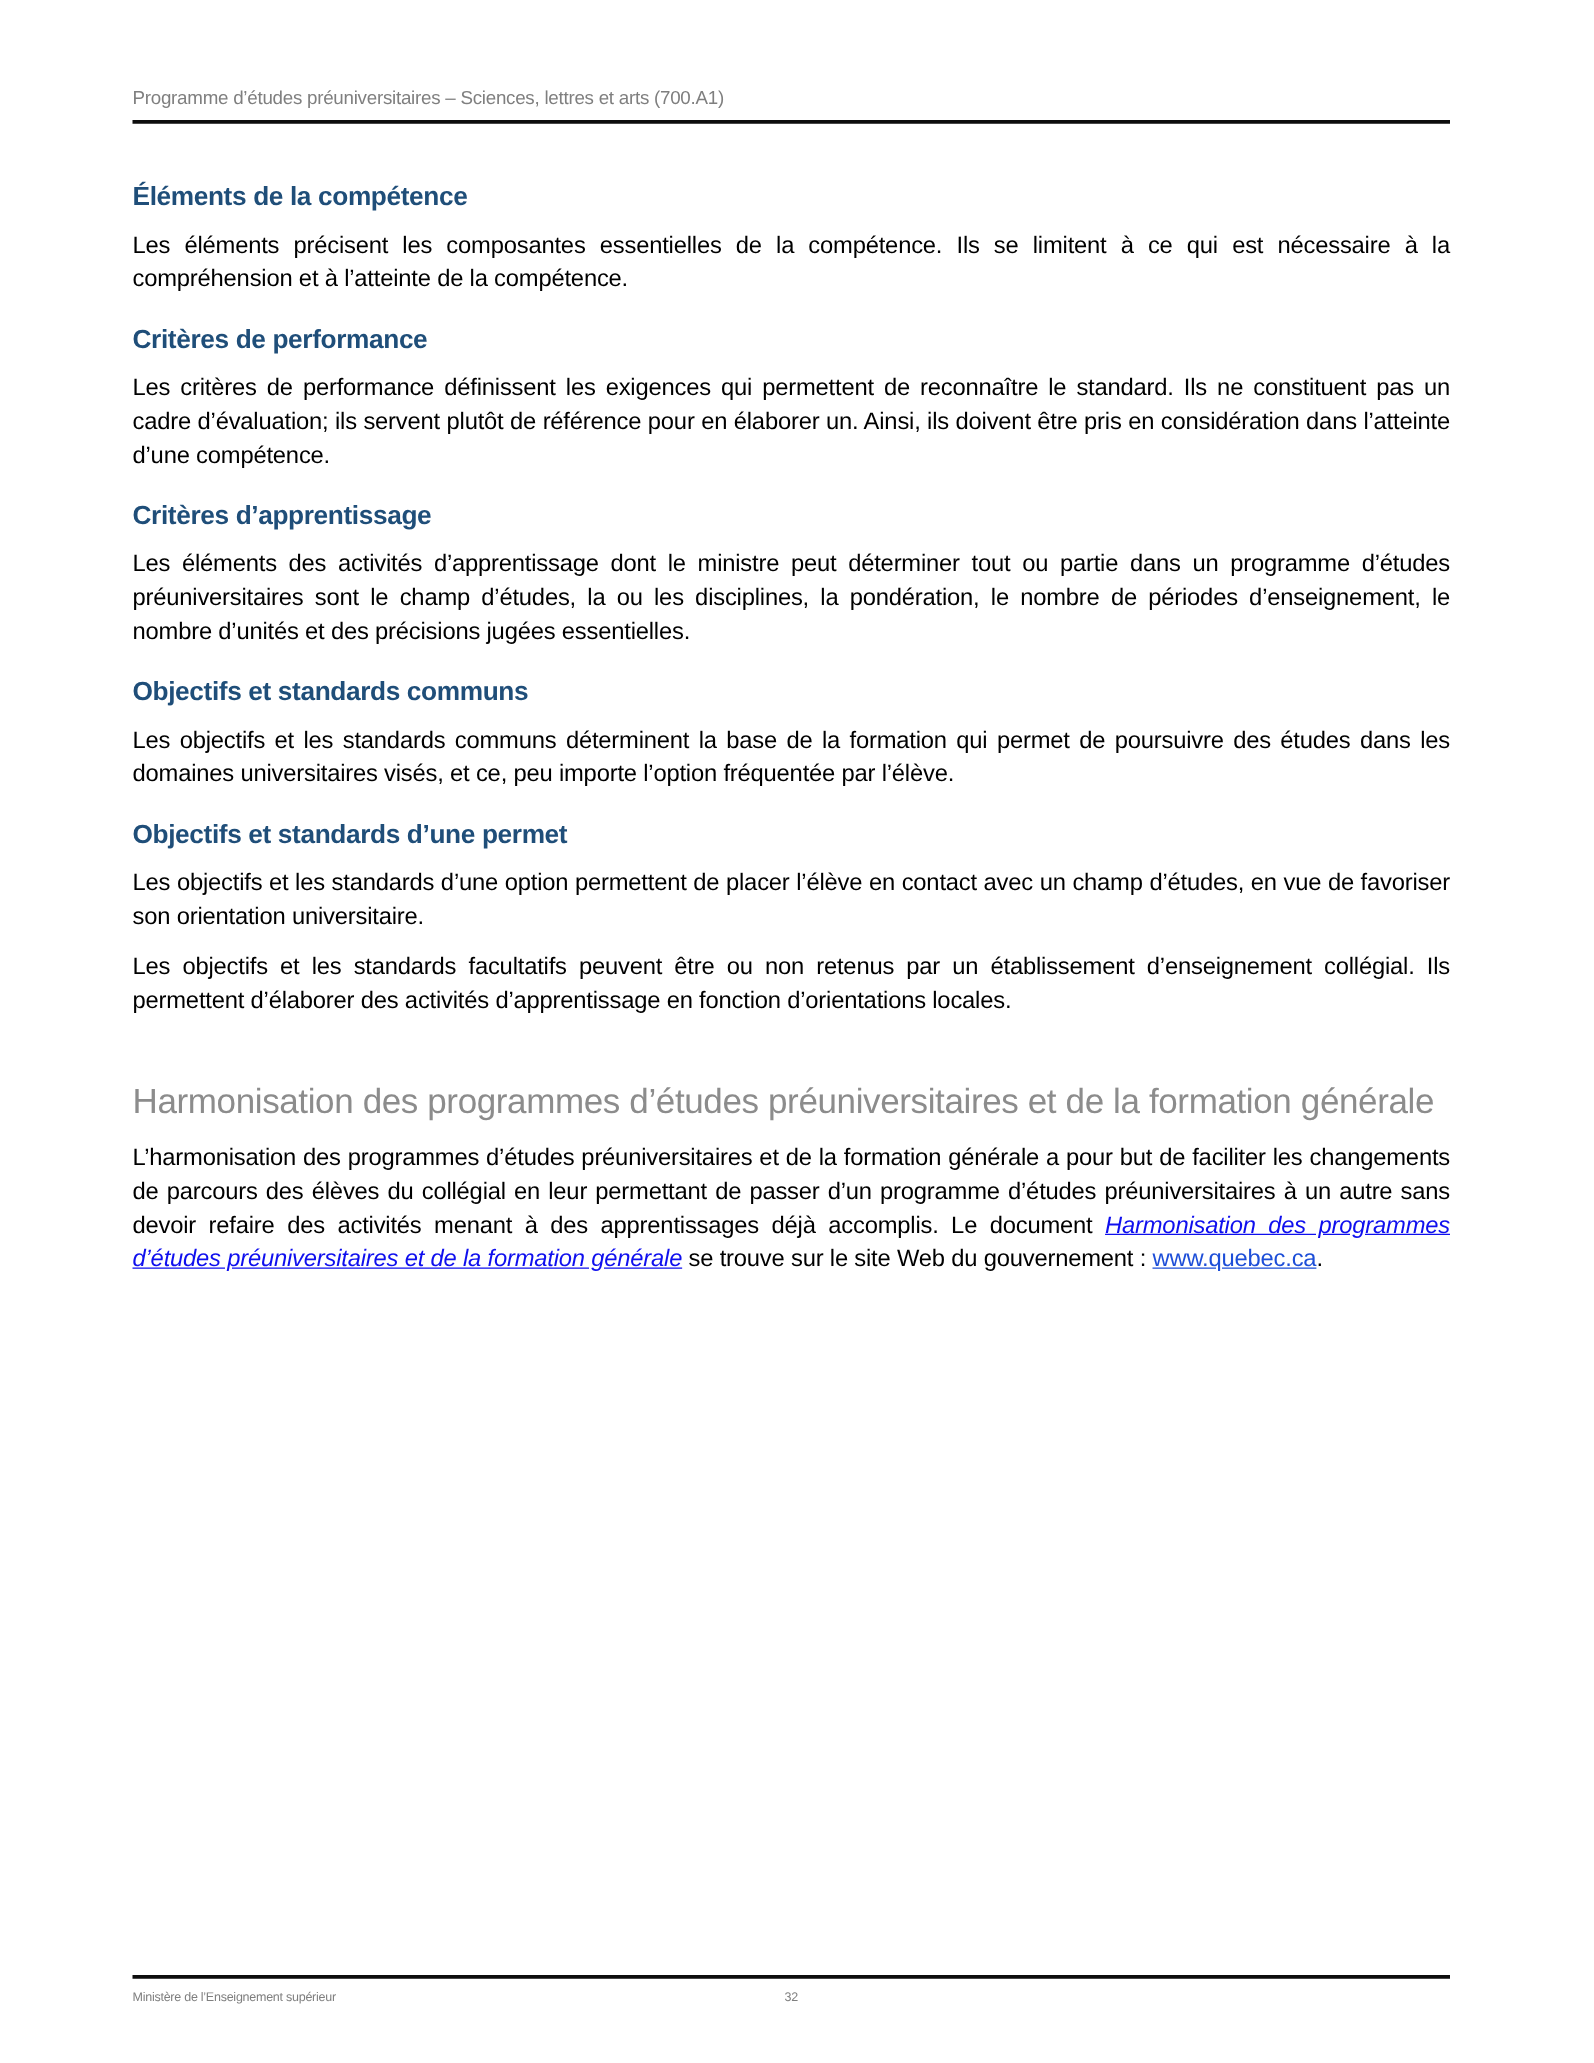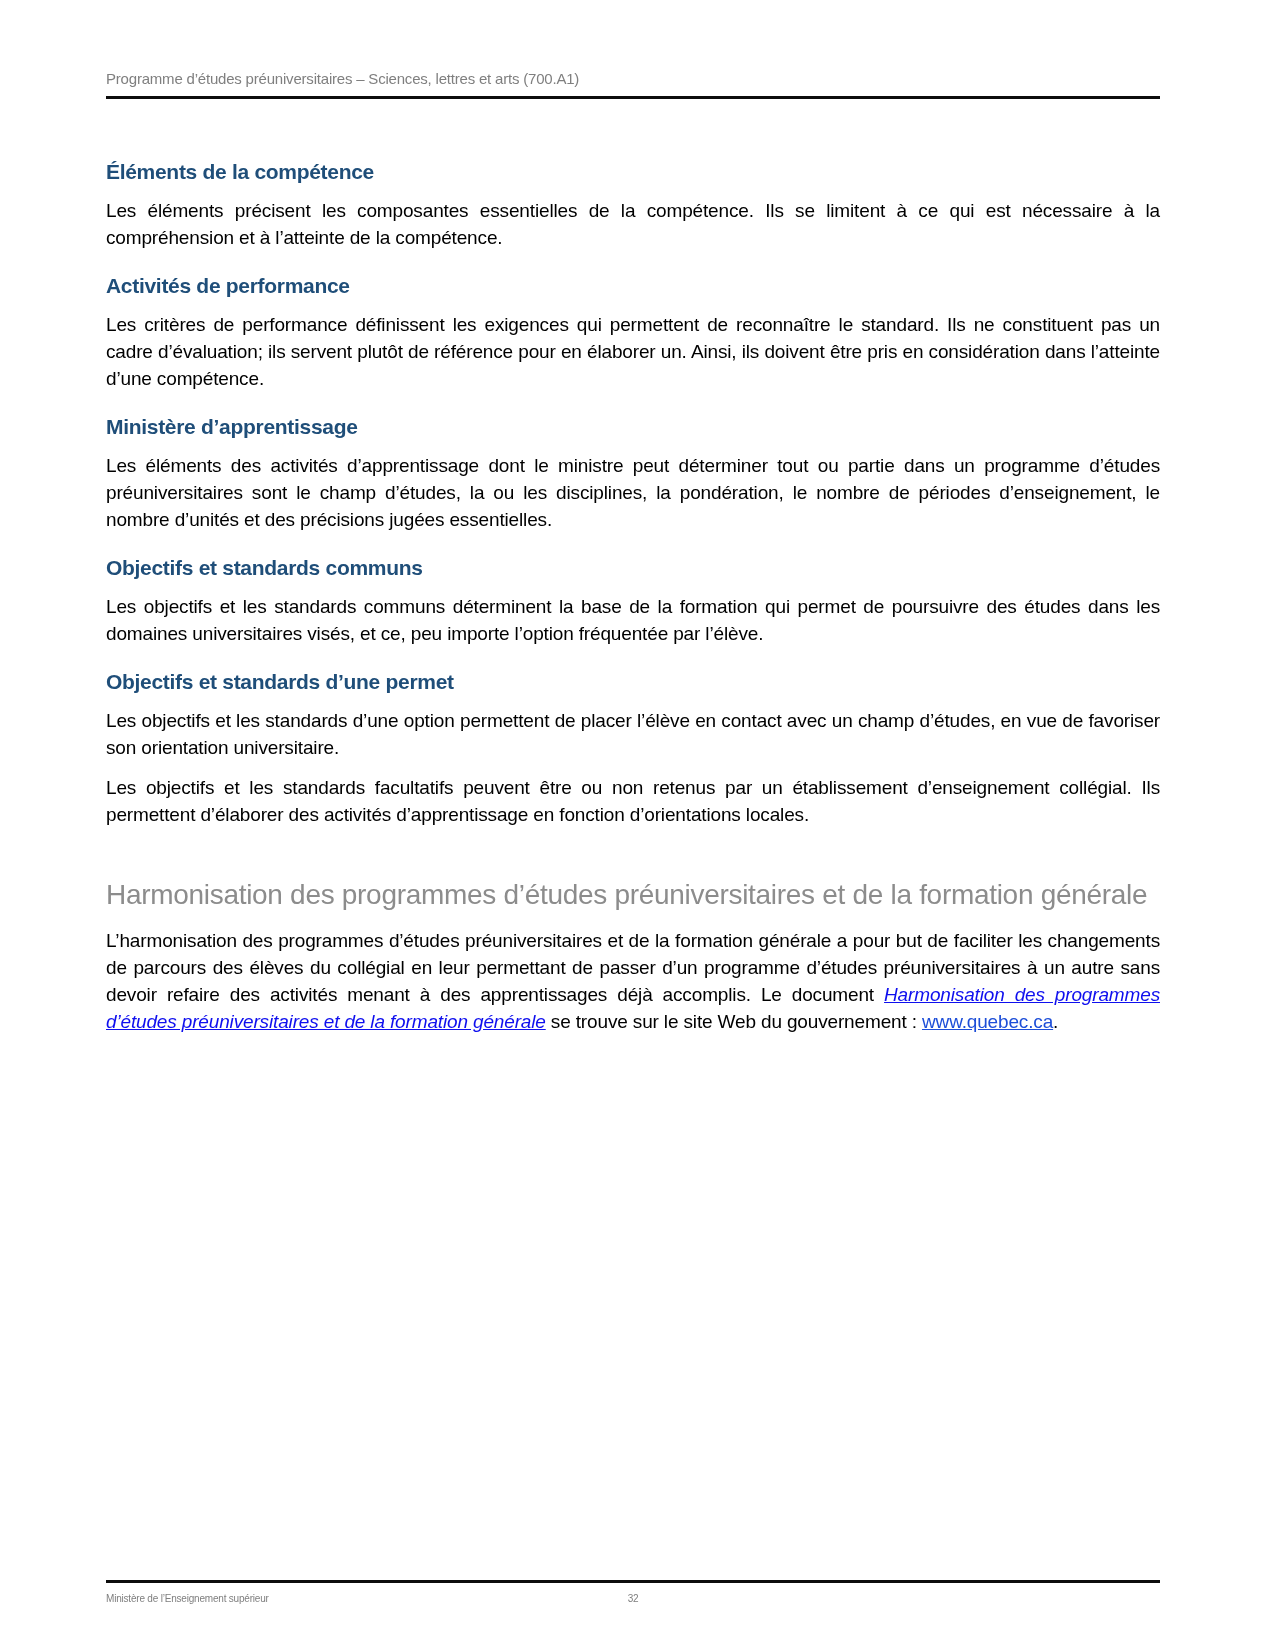--- a/index.html
+++ b/index.html
@@ -33,21 +33,21 @@
   }
   h2.sec-heading {
     color: #1F4E79;
     font-size: 21px;
     line-height: 25px;
     font-weight: bold;
     letter-spacing: -0.3px;
     margin: 22px 0 0 0;
   }
   section.doc-section:first-of-type h2.sec-heading {
-    margin-top: 60px;
+    margin-top: 46px;
   }
   p.body-text {
     font-size: 19px;
     line-height: 27px;
     letter-spacing: -0.15px;
     text-align: justify;
     margin: 13px 0 0 0;
   }
   h1.big-heading {
     color: #8C8C8C;
@@ -92,26 +92,26 @@
   <div class="doc-header">
     <div class="header-text">Programme d’études préuniversitaires – Sciences, lettres et arts (700.A1)</div>
   </div>
 
   <section class="doc-section">
     <h2 class="sec-heading">Éléments de la compétence</h2>
     <p class="body-text">Les éléments précisent les composantes essentielles de la compétence. Ils se limitent à ce qui est nécessaire à la compréhension et à l’atteinte de la compétence.</p>
   </section>
 
   <section class="doc-section">
-    <h2 class="sec-heading">Activités de performance</h2>
+    <h2 class="sec-heading">Critères de performance</h2>
     <p class="body-text">Les critères de performance définissent les exigences qui permettent de reconnaître le standard. Ils ne constituent pas un cadre d’évaluation; ils servent plutôt de référence pour en élaborer un. Ainsi, ils doivent être pris en considération dans l’atteinte d’une compétence.</p>
   </section>
 
   <section class="doc-section">
-    <h2 class="sec-heading">Ministère d’apprentissage</h2>
+    <h2 class="sec-heading">Critères d’apprentissage</h2>
     <p class="body-text">Les éléments des activités d’apprentissage dont le ministre peut déterminer tout ou partie dans un programme d’études préuniversitaires sont le champ d’études, la ou les disciplines, la pondération, le nombre de périodes d’enseignement, le nombre d’unités et des précisions jugées essentielles.</p>
   </section>
 
   <section class="doc-section">
     <h2 class="sec-heading">Objectifs et standards communs</h2>
     <p class="body-text">Les objectifs et les standards communs déterminent la base de la formation qui permet de poursuivre des études dans les domaines universitaires visés, et ce, peu importe l’option fréquentée par l’élève.</p>
   </section>
 
   <section class="doc-section">
     <h2 class="sec-heading">Objectifs et standards d’une permet</h2>

